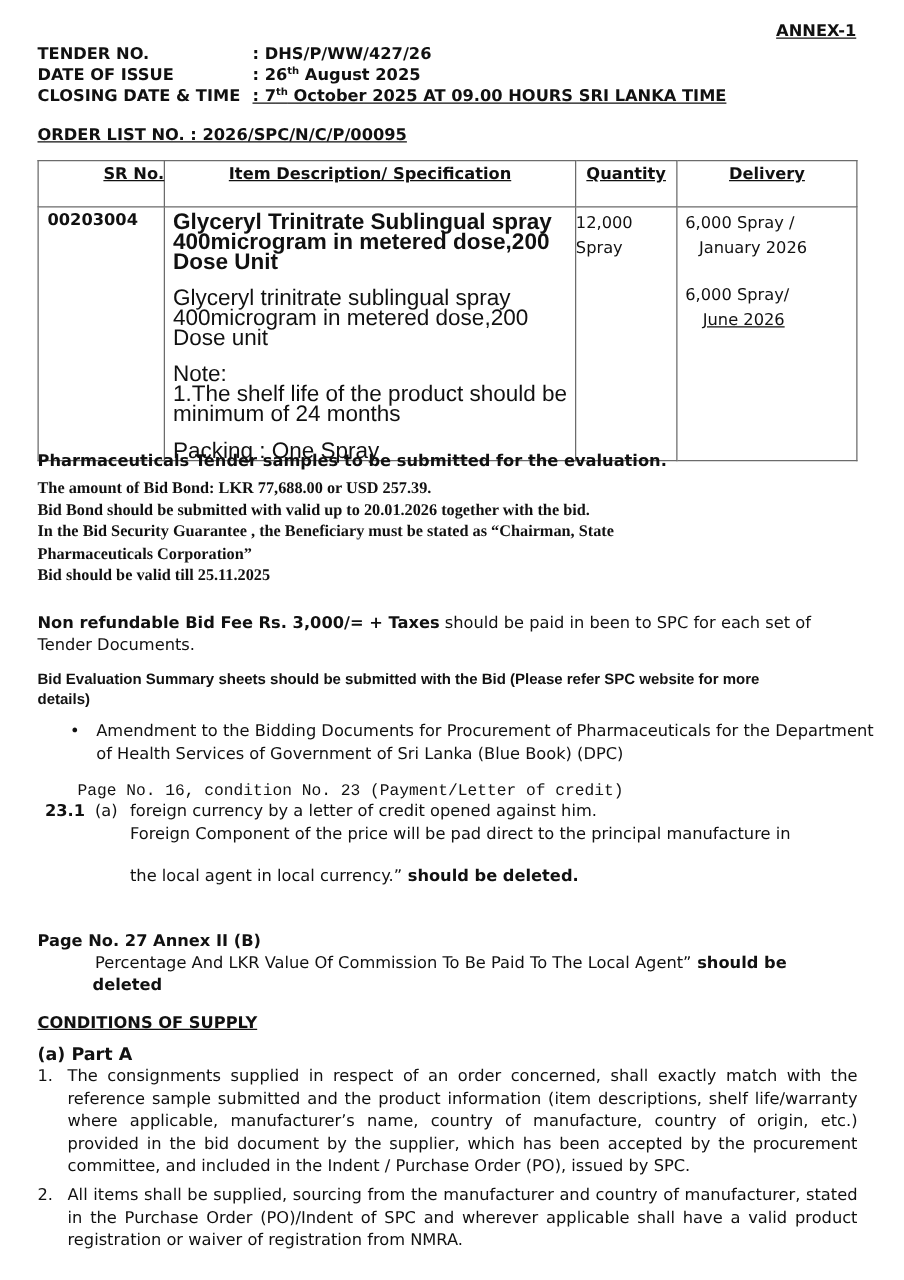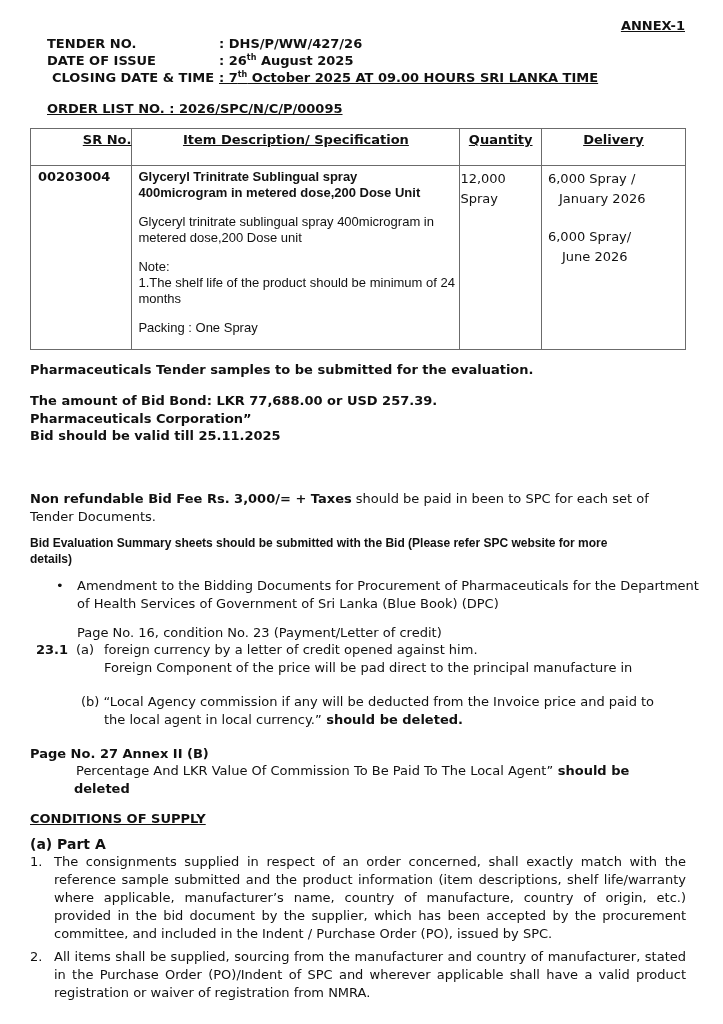--- a/index.html
+++ b/index.html
@@ -7,36 +7,36 @@
     width: 723px; height: 1024px; overflow: hidden; position: relative;
     font-family: "DejaVu Sans", sans-serif; color: #111111;
   }
   .page { position: absolute; left: 0; top: 0; width: 723px; height: 736px; }
   .abs { position: absolute; white-space: nowrap; }
   .b { font-weight: bold; }
   .u { text-decoration: underline; }
 
   
   .annex { right: 38px; top: 18px; font-size: 13px; font-weight: bold; text-decoration: underline; }
-  .hdr { left: 30px; font-size: 13px; font-weight: bold; margin-left: 17px; }
+  .hdr { left: 30px; font-size: 13px; font-weight: bold; }
   .hdr .lbl { display: inline-block; width: 172px; }
   sup { font-size: 8px; vertical-align: 5px; line-height: 0; }
 
   
   .tbl { position: absolute; left: 30px; top: 128px; width: 656px; border-collapse: collapse; font-size: 12.5px; }
   .tbl td, .tbl th { border: 1px solid #6b6b6b; vertical-align: top; padding: 0; }
   .tbl th { height: 33px; font-weight: bold; font-size: 13px; text-decoration: underline; padding-top: 3px; }
   .tbl .c1 { width: 94px; }
   .tbl .c2 { width: 333px; }
   .tbl .c3 { width: 81px; }
   .tbl .c4 { width: 145px; }
   .tbl th.c1 { text-align: right; padding-left: 7px; }
   .tbl td.body { height: 180px; }
   .tbl .sr { padding: 3px 0 0 7px; font-weight: bold; font-size: 13px; }
-  .tbl .desc { padding: 3px 0 0 6px; font-family: "Liberation Sans", sans-serif; font-size: 13px; line-height: 16px; }
+  .tbl .desc { padding: 3px 0 0 6px; font-family: "Liberation Sans", sans-serif; font-size: 18px; line-height: 16px; }
   .tbl .desc p { margin: 0 0 13px 0; }
   .tbl .qty { padding-top: 3px; line-height: 20px; font-size: 13px; }
   .tbl .dlv { padding: 3px 0 0 6px; line-height: 20px; font-size: 13px; }
   .tbl .dlv p { margin: 0 0 18px 0; }
 
   .para { left: 30px; font-size: 13px; line-height: 17.5px; }
   .small { font-family: "Liberation Sans", sans-serif; font-size: 12px; font-weight: bold; line-height: 16px; }
   .norm { font-size: 13px; line-height: 18px; }
   .justify { white-space: normal; text-align: justify; text-align-last: left; }
 </style>
@@ -46,21 +46,21 @@
 <div class="page">
 
   <div class="abs annex">ANNEX-1</div>
 
   <div class="abs hdr" style="top:36px;">
     <span class="lbl">TENDER NO.</span><span>: DHS/P/WW/427/26</span>
   </div>
   <div class="abs hdr" style="top:53px;">
     <span class="lbl">DATE OF ISSUE</span><span>: 26</span><sup>th</sup><span> August 2025</span>
   </div>
-  <div class="abs hdr u" style="top:70px;text-align:center;">
+  <div class="abs hdr u" style="top:70px;">
     <span class="lbl">CLOSING DATE &amp; TIME</span><span>:  7</span><sup>th</sup><span> October 2025  AT 09.00 HOURS SRI LANKA TIME</span>
   </div>
   <div class="abs hdr u" style="top:101px;">ORDER LIST NO. :  2026/SPC/N/C/P/00095</div>
 
   <table class="tbl">
     <tbody>
         <tr>
       <th class="c1">SR No.</th>
       <th class="c2">Item Description/ Specification</th>
       <th class="c3">Quantity</th>
@@ -84,64 +84,65 @@
         <span>12,000</span><br>
         <span>Spray</span>
       </td>
       <td class="body dlv">
         <p>
           <span>6,000 Spray /</span><br>
           <span style="padding-left:11px;">January 2026</span>
         </p>
         <p>
           <span>6,000 Spray/</span><br>
-          <span style="padding-left:14px;">June 2026</span>
+          <span style="padding-left:14px;text-decoration:underline;">June 2026</span>
         </p>
       </td>
     </tr>
   </tbody>
     </table>
 
   <div class="abs para b" style="top:361px;">Pharmaceuticals Tender samples to be submitted for the evaluation.</div>
 
-  <div class="abs para b" style="top:392px;">
+  <div class="abs para b" style="top:381px;font-family:Liberation Serif, serif;">
     <div>The amount of Bid Bond: LKR  77,688.00  or  USD   257.39.</div>
+    <div>Bid Bond should be submitted with valid up to 20.01.2026  together with the bid.</div>
+    <div>In the Bid Security Guarantee , the Beneficiary must be stated as “Chairman, State</div>
     <div>Pharmaceuticals Corporation”</div>
     <div>Bid should be valid till 25.11.2025</div>
   </div>
 
   <div class="abs para" style="top:490px;">
     <div><span class="b">Non refundable Bid Fee Rs.  3,000/= + Taxes</span><span> should be paid in been to SPC for each set of</span></div>
     <div>Tender Documents.</div>
   </div>
 
   <div class="abs para small" style="top:535px;">
     <div>Bid Evaluation Summary sheets should be submitted with the Bid (Please refer SPC website for more</div>
     <div>details)</div>
   </div>
 
   <div class="abs para norm" style="top:577px; left:30px;">
     <span style="position:absolute; left:26px; top:0;">•</span>
     <div style="padding-left:47px;">Amendment to the Bidding Documents for Procurement of  Pharmaceuticals for the Department</div>
     <div style="padding-left:47px;">of Health  Services of Government of Sri Lanka  (Blue Book) (DPC)</div>
   </div>
 
-  <div class="abs para norm" style="top:624px; left:77px;">Page No. 16, condition No. 23 (Payment/Letter of credit)</div>
+  <div class="abs para norm" style="top:624px; left:62px;font-family:Liberation Mono, monospace;">Page No. 16, condition No. 23 (Payment/Letter of credit)</div>
 
   <div class="abs para norm" style="top:641px; left:36px;">
     <span class="b">23.1</span>
     <span style="position:absolute; left:40px; top:0;">(a)</span>
     <div style="position:absolute; left:68px; top:0;">
       <div>foreign currency by a letter of credit opened against him.</div>
       <div>Foreign Component of the price will be pad direct to the principal manufacture in</div>
     </div>
   </div>
 
   <div class="abs para norm" style="top:693px; left:81px;">
-    <div>(b) “Local Agency commission if any will be deducted from the Invoice price and paid to</div>
     <div style="padding-left:23px;"><span>the  local agent in local currency.”</span><span class="b"> should be deleted.</span></div>
   </div>
 
   <div class="abs para b" style="top:745px;">Page No. 27 Annex II (B)</div>
   <div class="abs para norm" style="top:762px; left:74px;">
     <div style="padding-left:2px;"><span>Percentage And LKR Value Of Commission To Be Paid To The Local Agent”</span><span class="b"> should be</span></div>
     <div class="b">deleted</div>
   </div>
 
   <div class="abs para b u" style="top:810px;">CONDITIONS OF SUPPLY</div>

